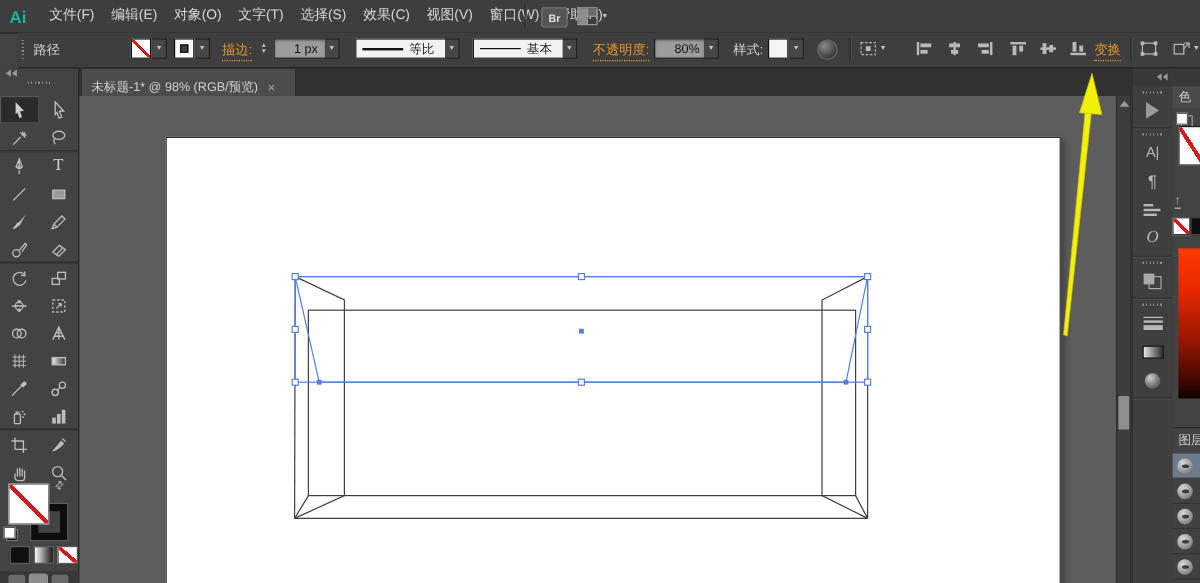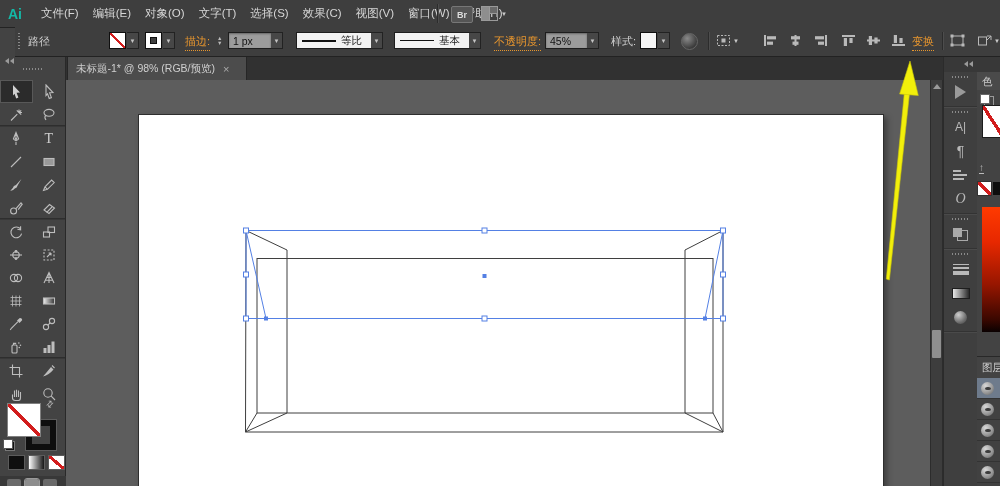--- a/index.html
+++ b/index.html
@@ -31,37 +31,37 @@
   .grip-v{position:absolute;left:3px;top:6px;width:2px;height:16px;
           background:repeating-linear-gradient(180deg,#8a8a8a 0 1px,transparent 1px 3px)}
   .olink{color:#e8962e;border-bottom:1px dotted #e8962e;padding-bottom:1px}
   .sw{width:17px;height:17px;background:#fff;border:1px solid #0f0f0f;position:relative;box-sizing:border-box}
   .sw-none::after{content:"";position:absolute;inset:0;
      background:linear-gradient(to top right,transparent 44%,#d21c1c 44%,#d21c1c 56%,transparent 56%)}
   .sw-stroke::after{content:"";position:absolute;inset:4px;background:#3e3e3e;border:1px solid #0f0f0f}
   .dd{width:12px;height:17px;background:#474747;border:1px solid #222;border-left:none;
       display:flex;align-items:center;justify-content:center;color:#c4c4c4;font-size:6px;box-sizing:border-box}
   .field{height:17px;background:#9c9c9c;border:1px solid #1d1d1d;color:#121212;font-size:10.5px;
-         display:flex;align-items:center;padding:0 4px;box-sizing:border-box;box-shadow:inset 0 1px 2px rgba(0,0,0,.35)}
+         display:flex;align-items:center;padding:0 16px;box-sizing:border-box;box-shadow:inset 0 1px 2px rgba(0,0,0,.35)}
   .wcombo{height:17px;background:#f2f2f2;border:1px solid #1d1d1d;color:#1a1a1a;font-size:10.5px;
           display:flex;align-items:center;gap:5px;padding:0 5px;box-sizing:border-box}
   .pline{width:34px;height:0;border-top:2px solid #111}
   .pline.thin{border-top-width:1px}
   .stepper{display:flex;flex-direction:column;line-height:5px;font-size:5.5px;color:#bbb}
   .globe{width:15px;height:15px;border-radius:50%;border:1px solid #666;
          background:radial-gradient(circle at 35% 30%,#8a8a8a,#3c3c3c 70%)}
   .vsep{position:absolute;top:5px;width:1px;height:18px;background:#2c2c2c;box-shadow:1px 0 0 #4d4d4d}
   .mini-ico{display:flex;align-items:center;gap:2px}
   .mini-ico svg{display:block}
 
   
   .tabbar{position:absolute;left:0;top:56px;width:1000px;height:24px;background:#313131;z-index:5}
   .doc-tab{position:absolute;left:67px;top:0;width:180px;height:24px;background:#4c4c4c;
            border:1px solid #262626;border-bottom:none;box-sizing:border-box;
-           display:flex;align-items:center;gap:8px;padding:0 8px;color:#cfcfcf;font-size:10.5px}
+           display:flex;align-items:flex-end;gap:8px;padding:0 8px;color:#cfcfcf;font-size:10.5px}
   .doc-close{color:#aaa;font-size:11px;cursor:default}
 
   
   .toolpanel{position:absolute;left:0;top:56px;width:66px;height:430px;background:#434343;
              border-right:1px solid #292929;z-index:6;box-sizing:border-box}
   .tp-head{height:24px;position:relative}
   .tp-collapse{position:absolute;left:5px;top:2px;display:flex;gap:1px}
   .tri-l{width:0;height:0;border-top:3px solid transparent;border-bottom:3px solid transparent;border-right:4px solid #9a9a9a}
   .tp-dots{position:absolute;left:23px;top:12px;width:20px;height:2px;
            background:repeating-linear-gradient(90deg,#8a8a8a 0 1px,transparent 1px 3px)}
@@ -375,21 +375,21 @@
 
     <div class="cb wcombo" style="left:379px;top:5px;width:76px">
       <span class="pline thin"></span>
       <span>基本</span>
     </div>
     <div class="cb dd" style="left:454px;top:5px">▼</div>
 
     <div class="cb" style="left:479px;top:7px">
         <span class="olink">不透明度:</span>
       </div>
-    <div class="cb field" style="left:530px;top:5px;width:43px">45%</div>
+    <div class="cb field" style="left:530px;top:5px;width:43px">80%</div>
     <div class="cb dd" style="left:572px;top:5px">▼</div>
 
     <div class="cb" style="left:596px;top:7px">样式:</div>
     <div class="cb" style="left:625px;top:5px">
         <span class="sw" style="background:#f5f5f5"></span>
       </div>
     <div class="cb dd" style="left:643px;top:5px">▼</div>
 
     <div class="cb" style="left:666px;top:6px">
         <span class="globe"></span>

